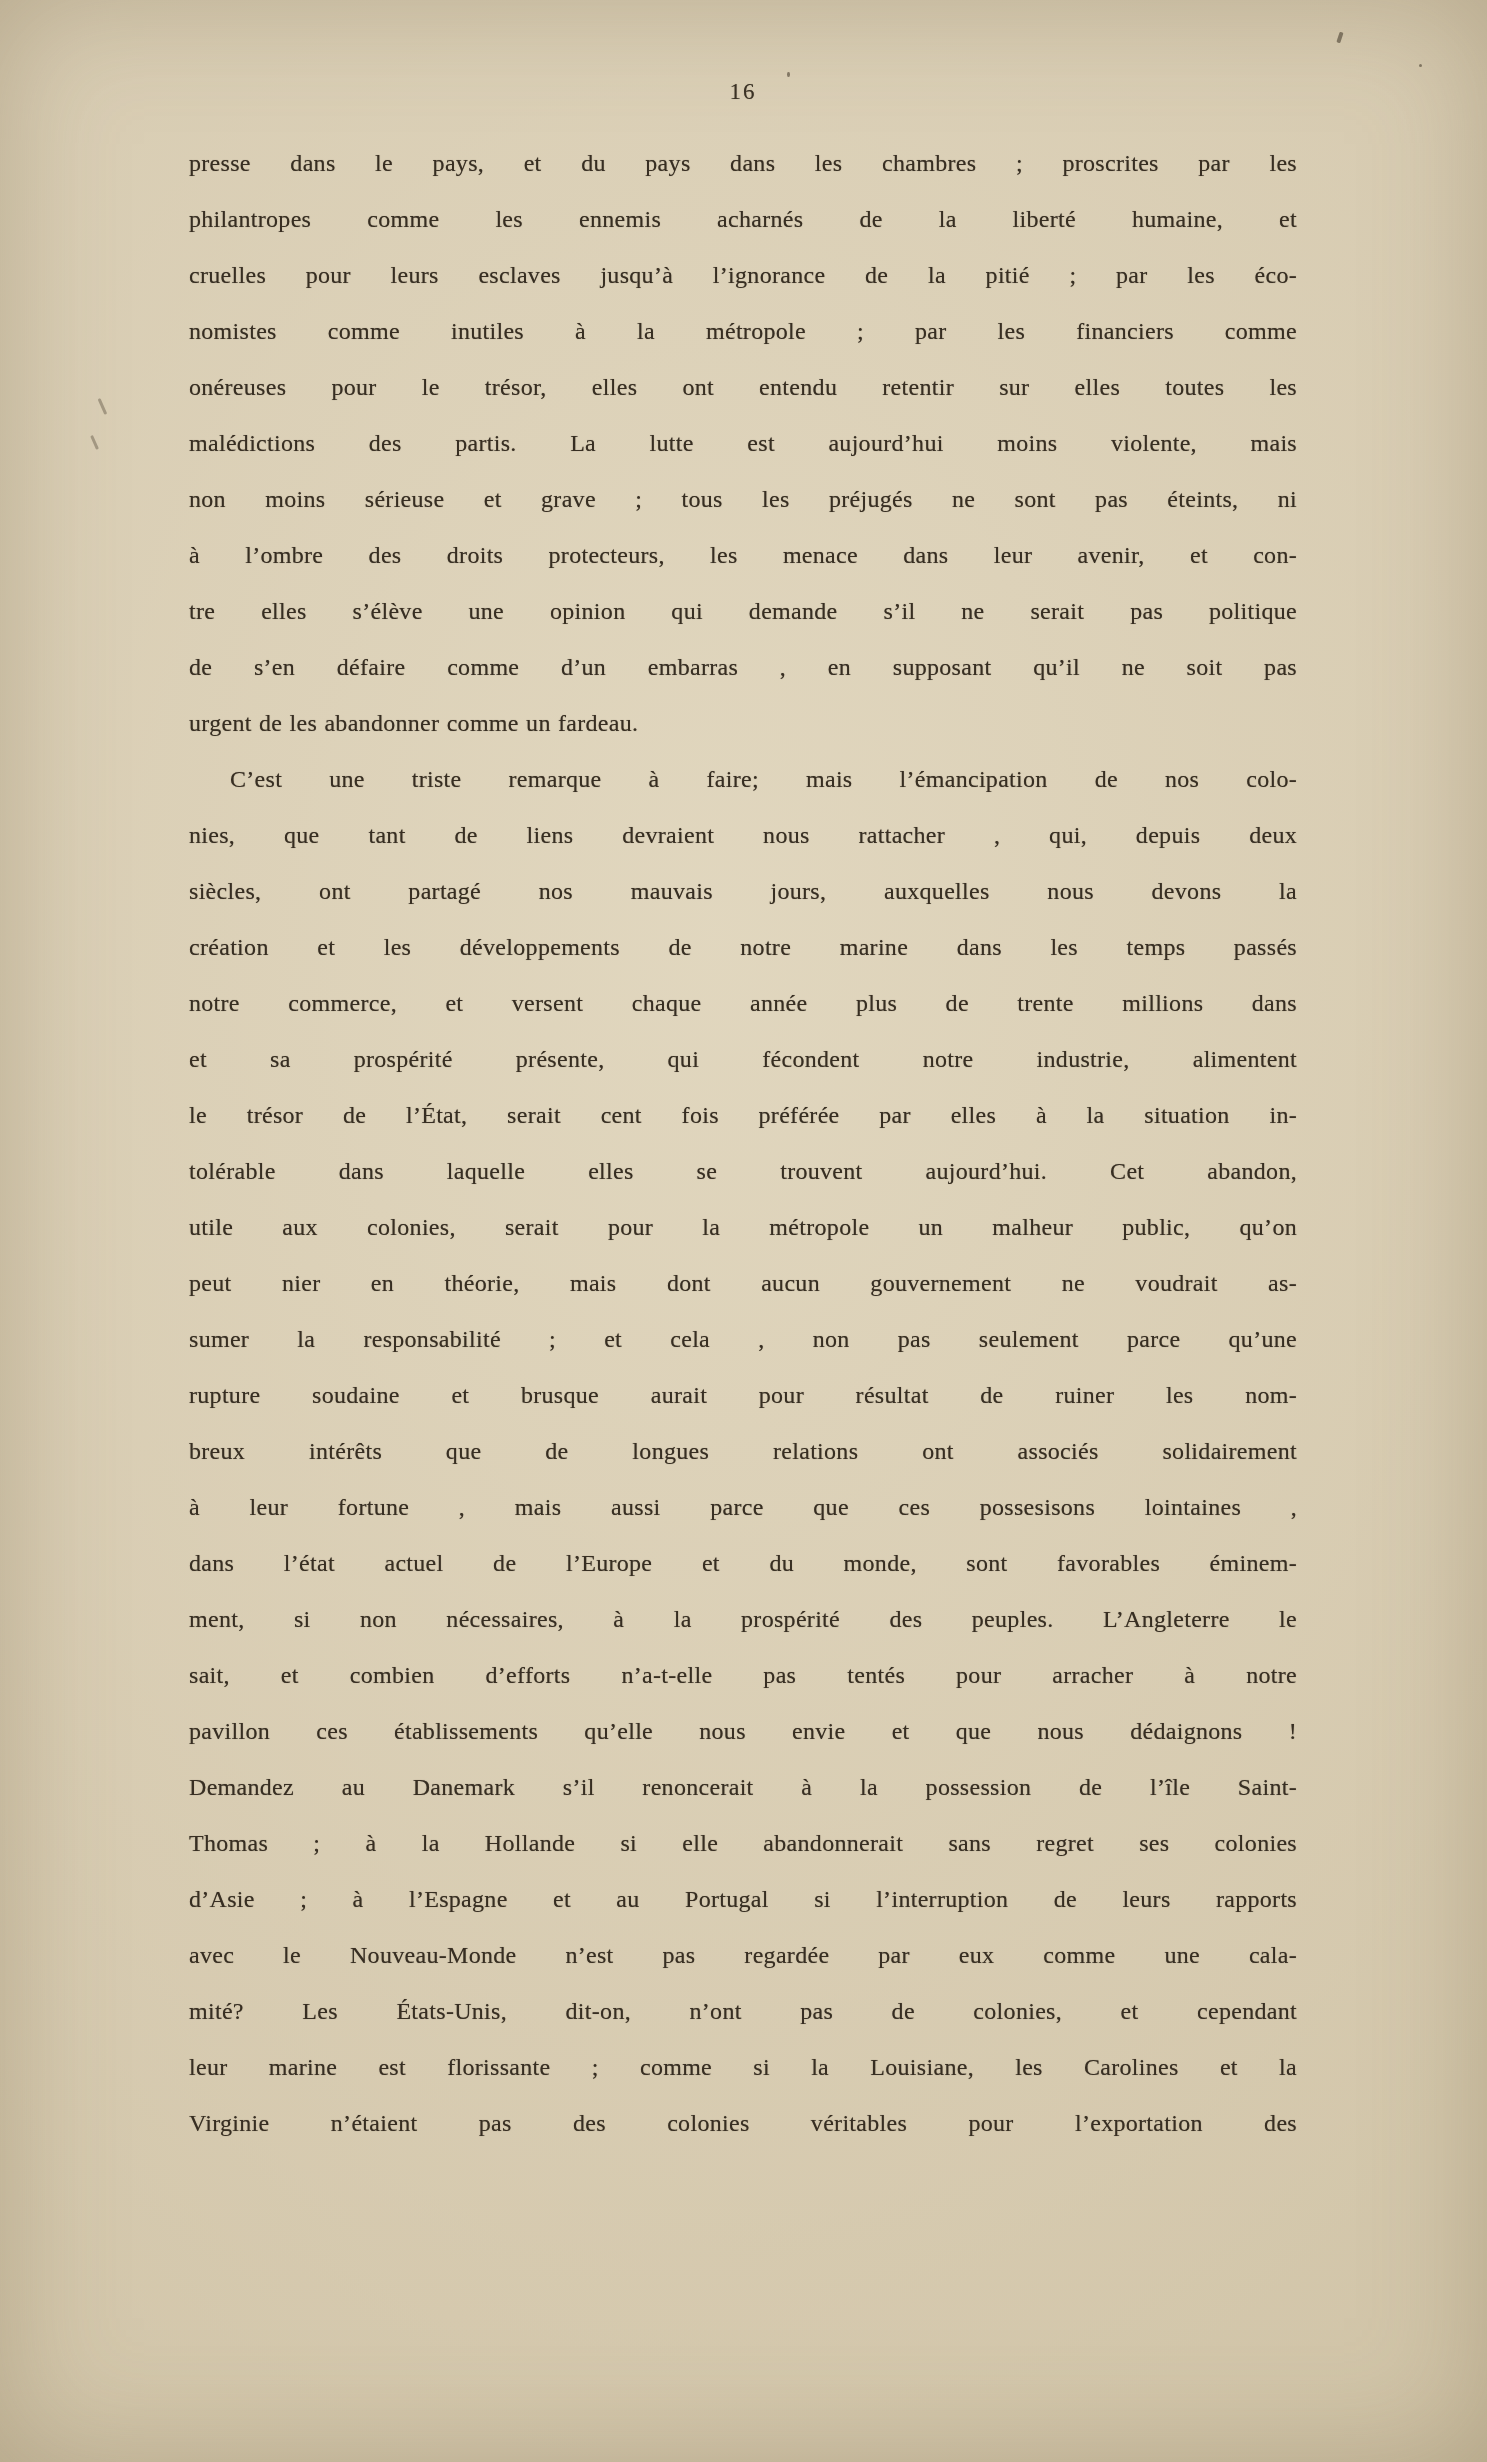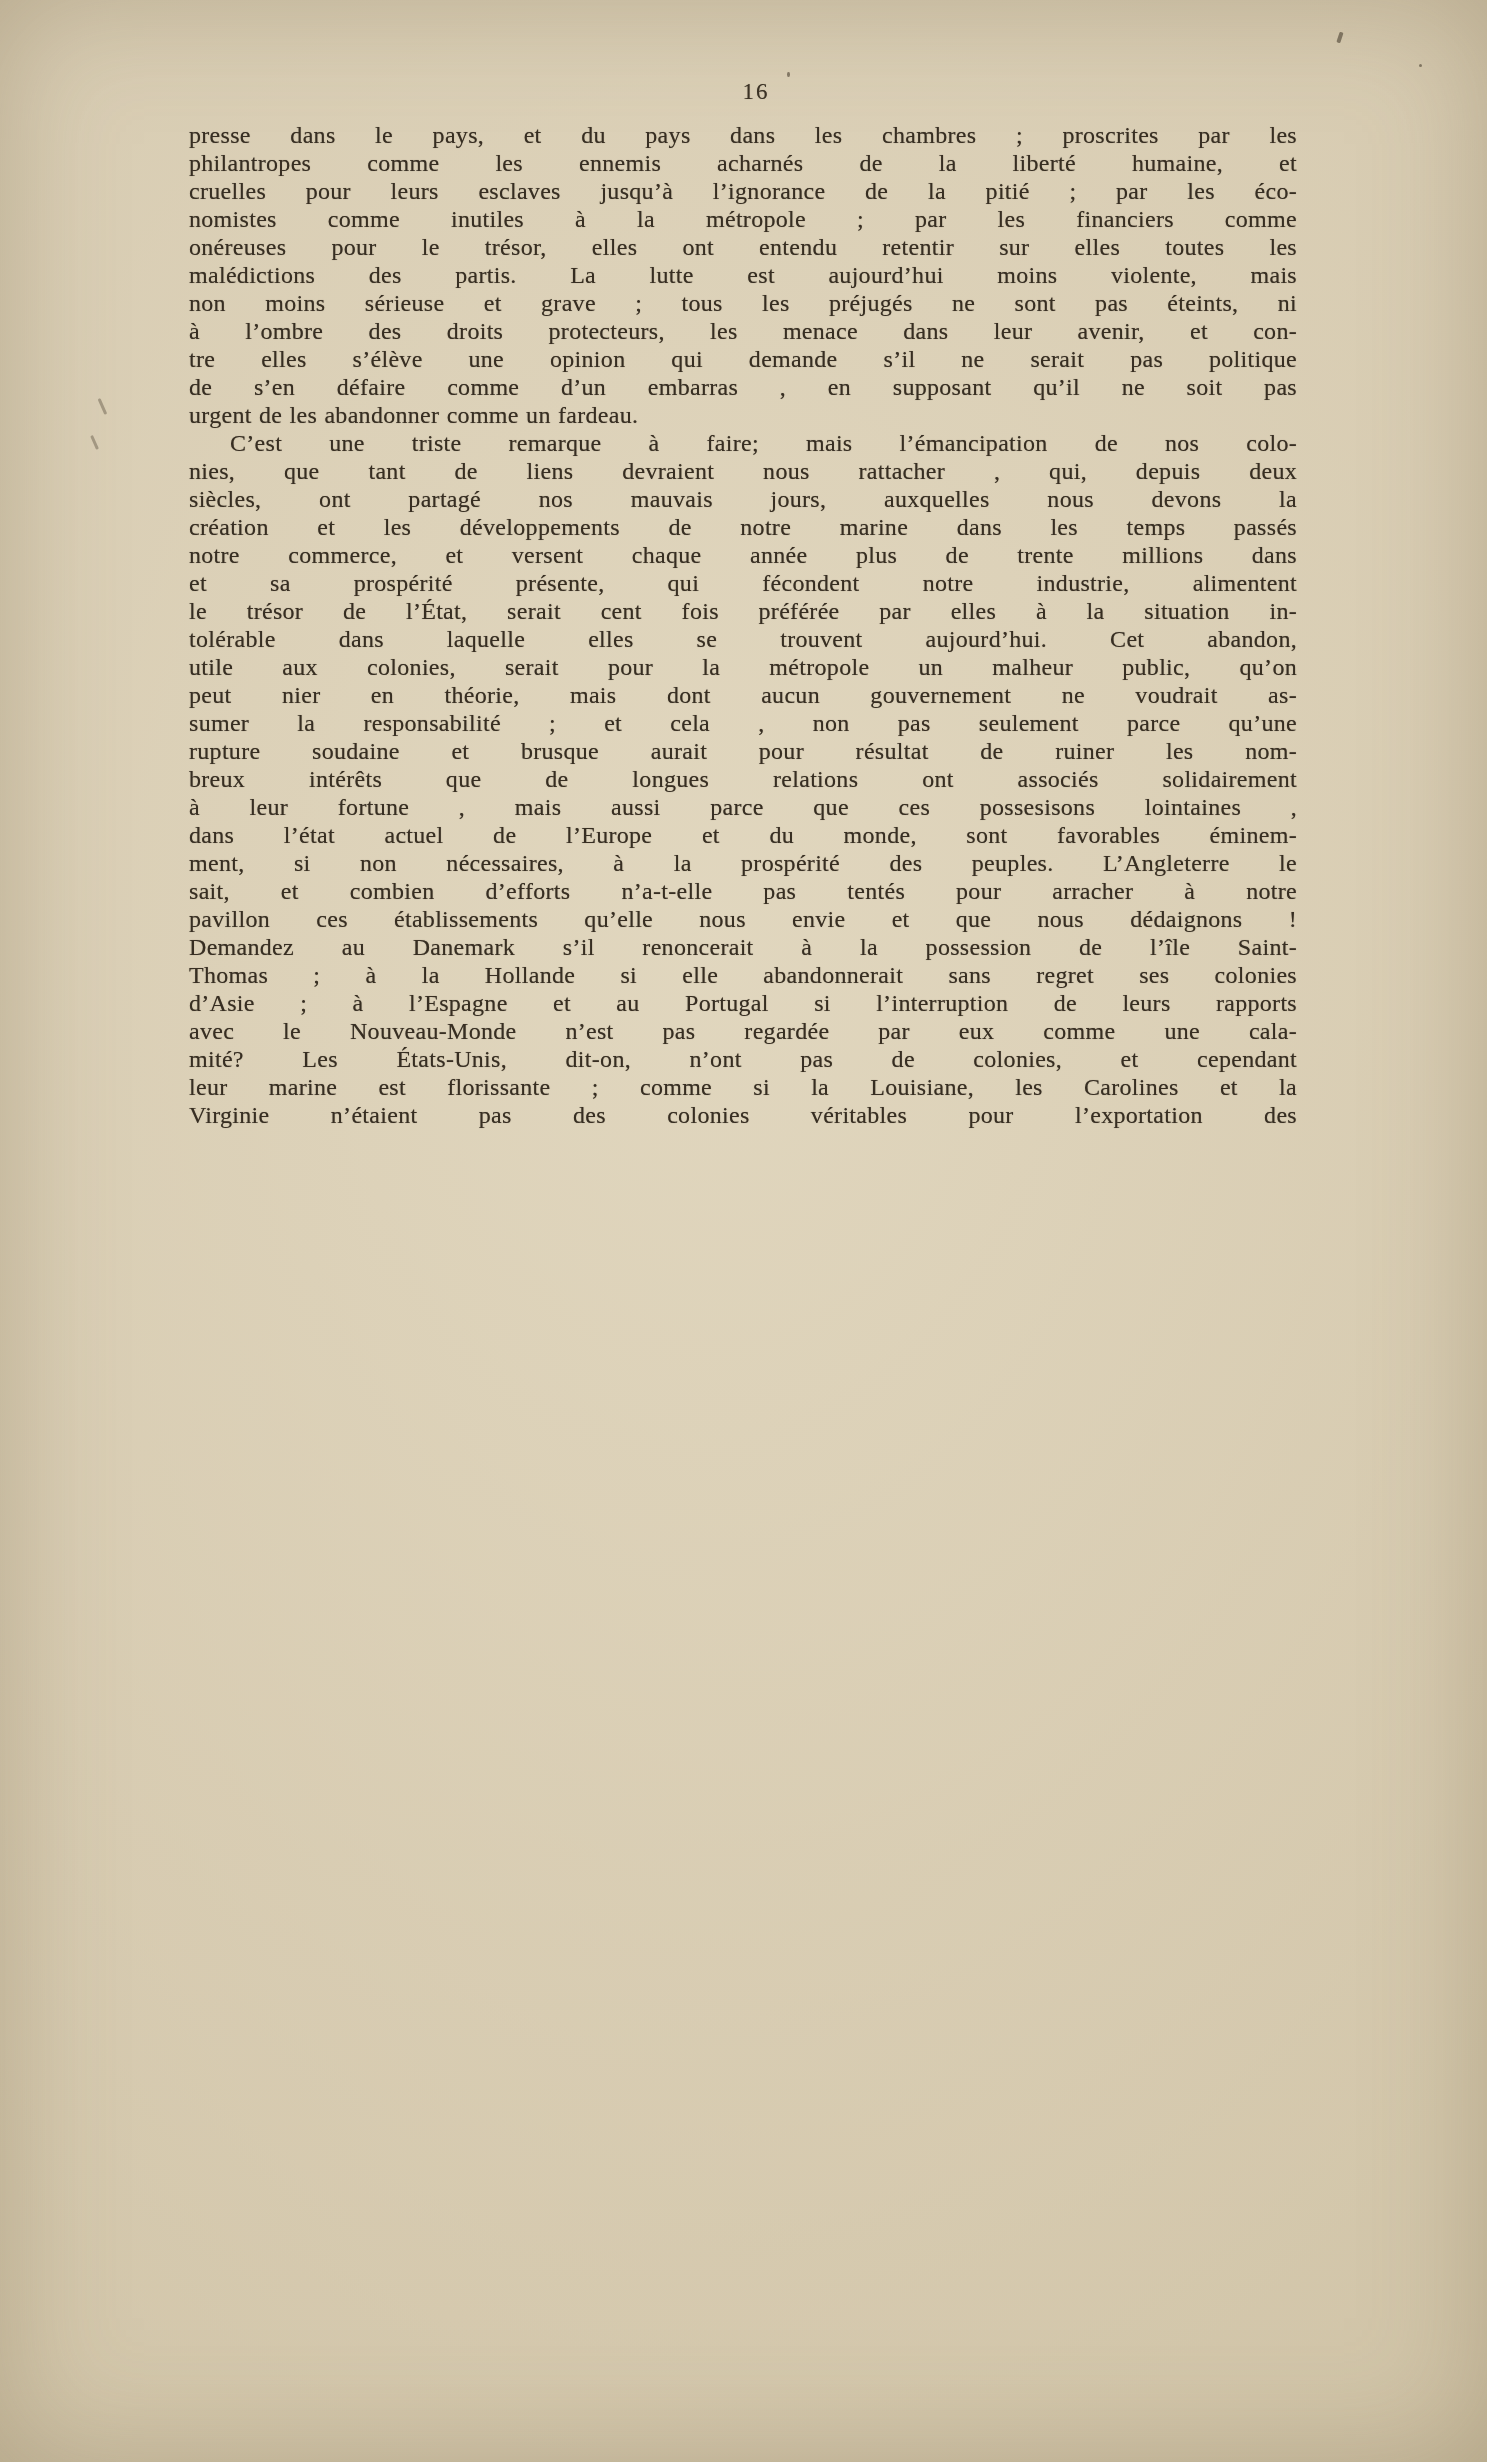--- a/index.html
+++ b/index.html
@@ -18,21 +18,21 @@
     height: 2462px;
     background:
       radial-gradient(ellipse 140% 120% at 48% 38%, rgba(226,216,192,0.9) 0%, rgba(216,204,178,0.65) 45%, rgba(198,185,153,0.85) 100%),
       linear-gradient(135deg, #d9ceb5 0%, #d6cab0 40%, #cfc2a4 100%);
     box-shadow: inset 0 0 120px rgba(120,104,72,0.35);
     color: #372e22;
   }
   .page-number {
     position: absolute;
     top: 79px;
-    left: 202px;
+    left: 189px;
     width: 1108px;
     text-align: center;
     font-size: 23px;
     letter-spacing: 2px;
     color: #3b3225;
     text-shadow: 0 0 0.7px rgba(59,50,37,0.5);
     font-family: Liberation Serif, serif;
   }
   .text-block {
     position: absolute;
@@ -43,20 +43,21 @@
     line-height: 28px;
     letter-spacing: 0.3px;
     word-spacing: 1px;
     color: #372e22;
     text-shadow: 0 0 0.8px rgba(55,46,34,0.55);
   }
   .line {
     text-align: justify;
     text-align-last: justify;
     white-space: normal;
+    margin-top: 28px;
   }
   .line.no-justify {
     text-align-last: left;
   }
   .line.indent {
     text-indent: 41px;
   }
   .scan-mark {
     position: absolute;
     background: rgba(62,52,38,0.55);

